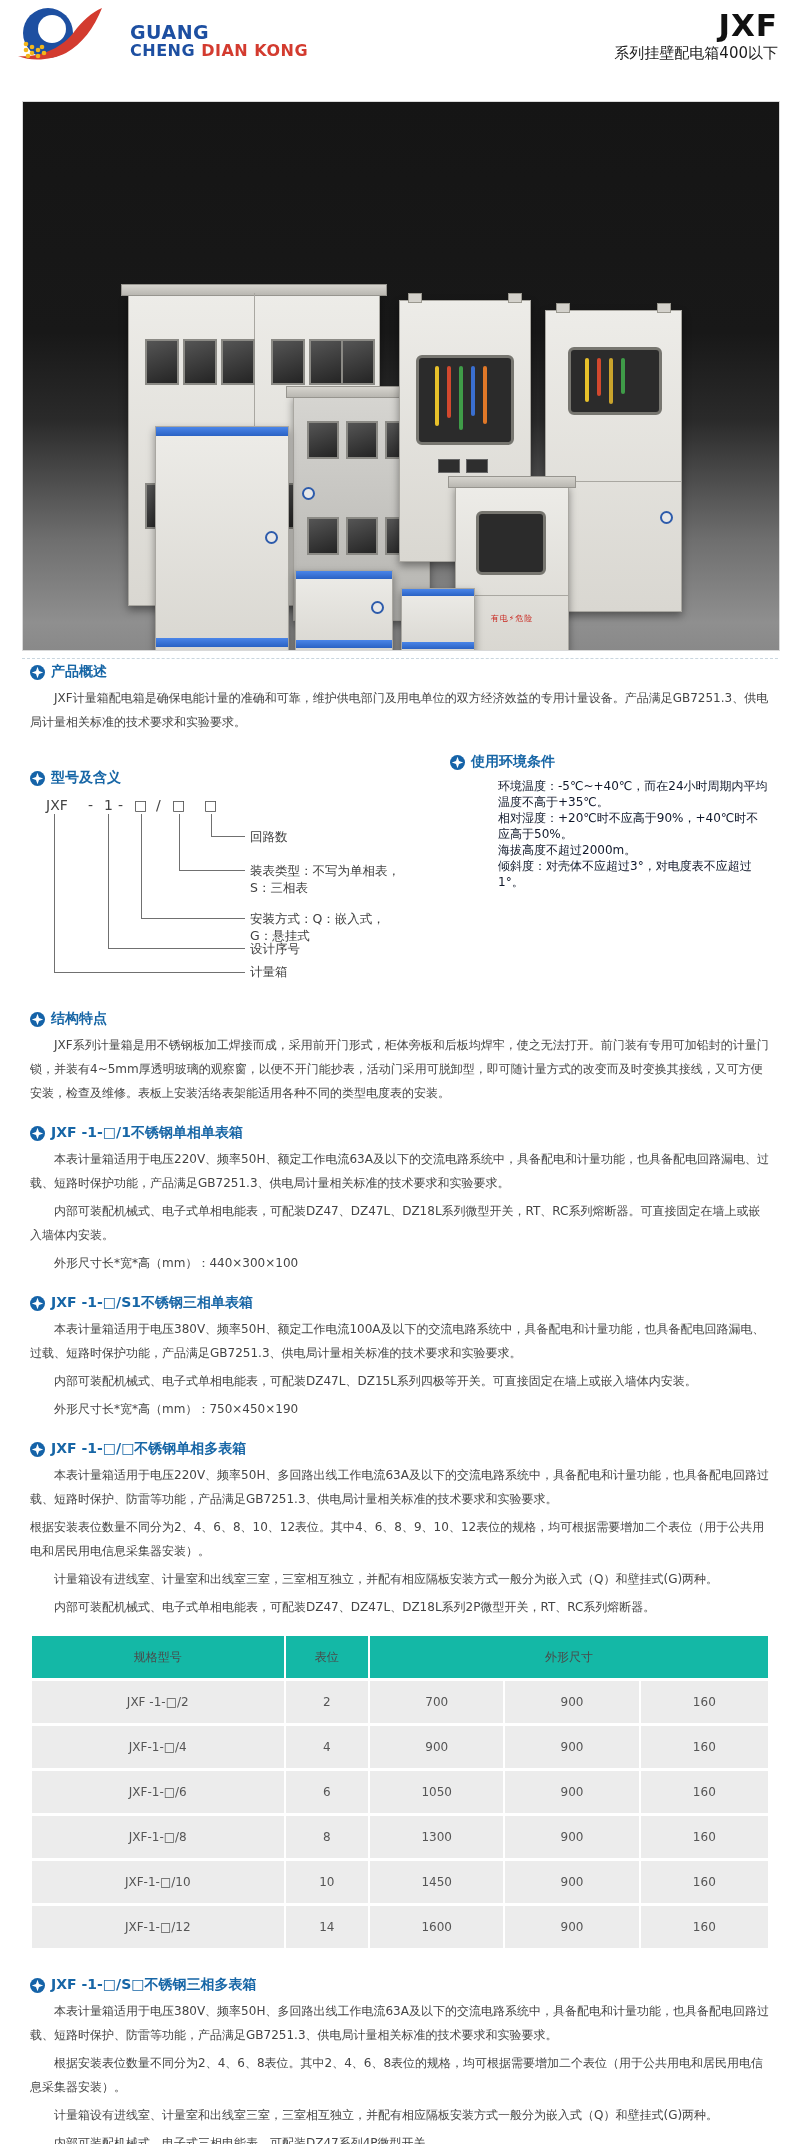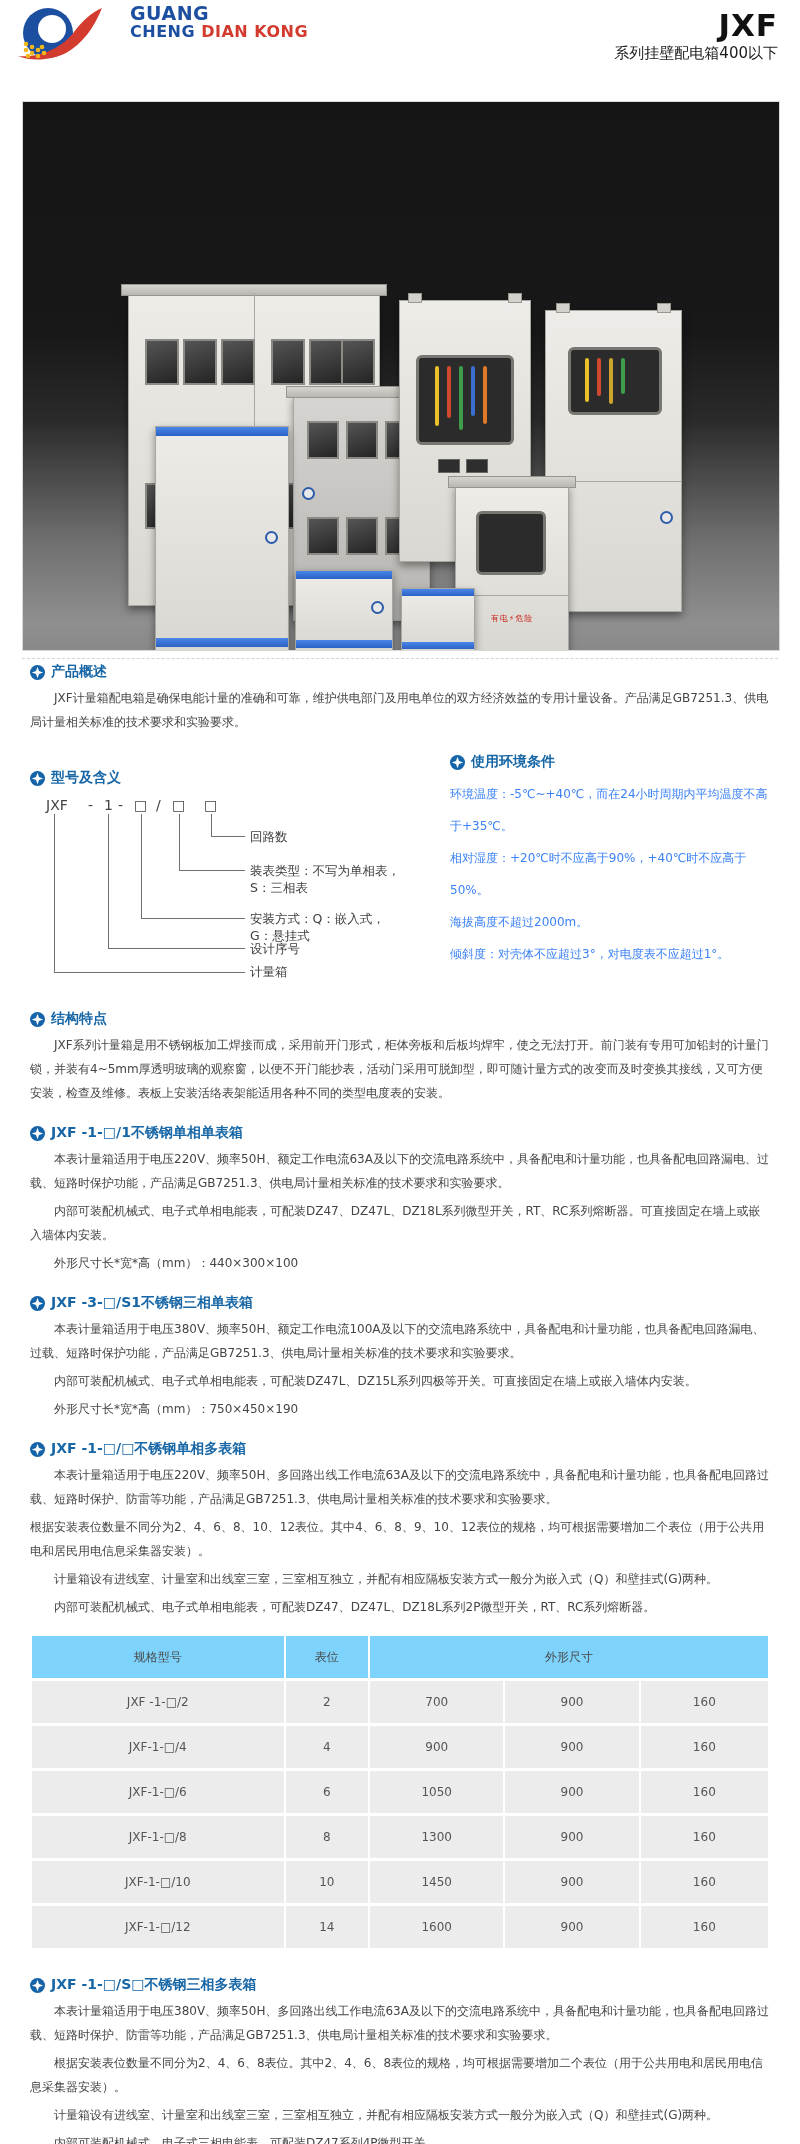--- a/index.html
+++ b/index.html
@@ -3,21 +3,21 @@
 <meta charset="utf-8">
 <style>
   html,body{margin:0;padding:0;}
   body{
     width:800px;height:2144px;position:relative;background:#ffffff;
     font-family:"DejaVu Sans","Liberation Sans",sans-serif;
     overflow:hidden;
   }
   
   .hdr{position:absolute;left:0;top:0;width:800px;height:96px;background:#fff;}
-  .logo-wrap{position:absolute;left:14px;top:4px;display:flex;align-items:flex-start;}
+  .logo-wrap{position:absolute;left:14px;top:4px;display:flex;align-items:flex-end;}
   .logo-text{margin-left:4px;margin-bottom:6px;line-height:1.05;font-weight:bold;}
   .logo-text .l1{color:#1d4fa1;font-size:19px;letter-spacing:.5px;}
   .logo-text .l2{font-size:16px;letter-spacing:.5px;}
   .logo-text .l2 .blue{color:#1d4fa1;}
   .logo-text .l2 .red{color:#d33b2f;}
   .hdr-right{position:absolute;right:22px;top:8px;text-align:right;}
   .hdr-code{font-size:31px;font-weight:bold;color:#111;letter-spacing:1px;line-height:1.1;}
   .hdr-sub{font-size:15px;color:#1c1c1c;margin-top:2px;}
   
   .photo{position:absolute;left:22px;top:101px;width:756px;height:548px;overflow:hidden;
@@ -40,30 +40,30 @@
   .content{position:absolute;left:0;top:662px;width:800px;padding:0 30px;box-sizing:border-box;color:#404040;}
   .sec-h{display:flex;align-items:center;gap:6px;color:#1766a6;font-size:14px;font-weight:bold;margin-top:18px;height:20px;}
   .sec-h:first-child{margin-top:0;}
   .sec-h svg{flex:0 0 auto;}
   p.body{margin:4px 0 0 0;font-size:12px;line-height:24px;color:#454545;}
   p.indent{text-indent:2em;}
   
   .two-col{display:flex;margin-top:0;}
   .col-model{width:410px;}
   .col-env{flex:1;padding-left:10px;}
-  .env-line{font-size:12px;line-height:32px;color:#3b82f6;}
+  .env-line{font-size:12px;line-height:16px;color:#0f172a;margin-left:48px;}
   
   .diagram{position:relative;height:195px;margin-top:8px;font-size:14px;color:#444;}
   .dcode{position:absolute;top:0;height:18px;line-height:18px;}
   .dbox{letter-spacing:0;}
   .lshape{position:absolute;border-left:1px solid #707070;border-bottom:1px solid #707070;}
   .dlabel{position:absolute;left:220px;font-size:12.5px;line-height:17px;color:#3f3f3f;white-space:pre-line;}
   
   table.spec{width:740px;border-collapse:separate;border-spacing:2px 3px;margin-top:14px;font-size:12px;}
-  table.spec th{background:#7dd3fc;font-weight:normal;color:#4a4a4a;height:40px;text-align:center;}
+  table.spec th{background:#14b8a6;font-weight:normal;color:#4a4a4a;height:40px;text-align:center;}
   table.spec td{background:#ececec;color:#555;height:40px;text-align:center;}
 </style>
 </head>
 <body>
 
 <div class="hdr">
   <div class="logo-wrap">
     <svg width="112" height="62" viewBox="0 0 112 62">
       <circle cx="34" cy="29" r="25" fill="#1d4fa1"></circle>
       <circle cx="38" cy="25" r="14" fill="#ffffff"></circle>
@@ -255,21 +255,21 @@
   </div>
   <p class="body indent">本表计量箱适用于电压220V、频率50H、额定工作电流63A及以下的交流电路系统中，具备配电和计量功能，也具备配电回路漏电、过载、短路时保护功能，产品满足GB7251.3、供电局计量相关标准的技术要求和实验要求。</p>
   <p class="body indent">内部可装配机械式、电子式单相电能表，可配装DZ47、DZ47L、DZ18L系列微型开关，RT、RC系列熔断器。可直接固定在墙上或嵌入墙体内安装。</p>
   <p class="body indent">外形尺寸长*宽*高（mm）：440×300×100</p>
 
   <div class="sec-h">
     <svg width="15" height="15" viewBox="0 0 15 15">
         <circle cx="7.5" cy="7.5" r="7.5" fill="#1563a8"></circle>
         <path d="M7.5,1.8 L9,6 L13.2,7.5 L9,9 L7.5,13.2 L6,9 L1.8,7.5 L6,6 Z" fill="#fff"></path>
       </svg>
-    <span>JXF -3-□/S1不锈钢三相单表箱</span>
+    <span>JXF -1-□/S1不锈钢三相单表箱</span>
   </div>
   <p class="body indent">本表计量箱适用于电压380V、频率50H、额定工作电流100A及以下的交流电路系统中，具备配电和计量功能，也具备配电回路漏电、过载、短路时保护功能，产品满足GB7251.3、供电局计量相关标准的技术要求和实验要求。</p>
   <p class="body indent">内部可装配机械式、电子式单相电能表，可配装DZ47L、DZ15L系列四极等开关。可直接固定在墙上或嵌入墙体内安装。</p>
   <p class="body indent">外形尺寸长*宽*高（mm）：750×450×190</p>
 
   <div class="sec-h">
     <svg width="15" height="15" viewBox="0 0 15 15">
         <circle cx="7.5" cy="7.5" r="7.5" fill="#1563a8"></circle>
         <path d="M7.5,1.8 L9,6 L13.2,7.5 L9,9 L7.5,13.2 L6,9 L1.8,7.5 L6,6 Z" fill="#fff"></path>
       </svg>

